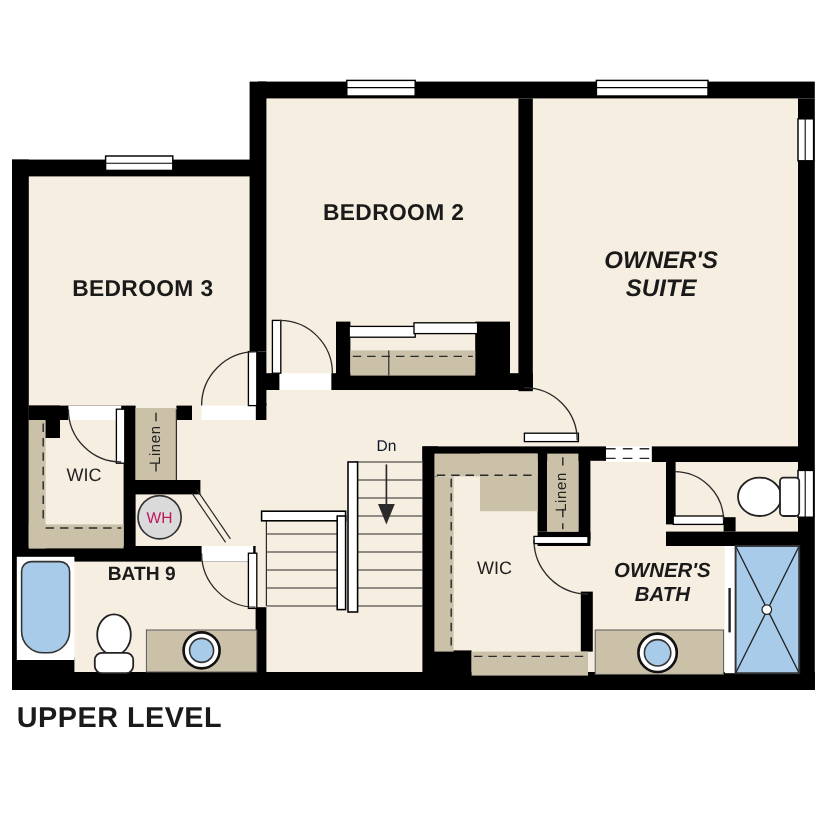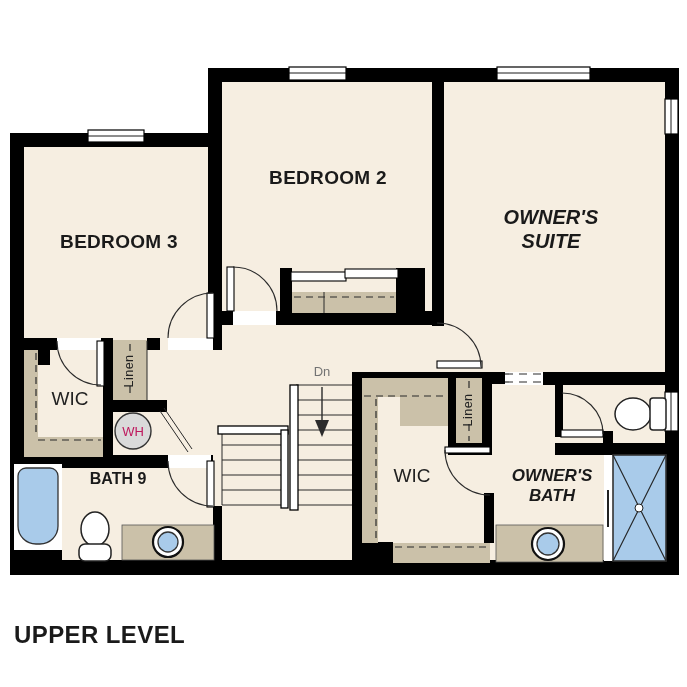--- a/index.html
+++ b/index.html
@@ -29,22 +29,22 @@
   .wh{fill:var(--appliance);stroke:#333;stroke-width:1.4;}
   .xline{stroke:#222;stroke-width:1.1;}
   .arrow{fill:var(--line);}
   .lbl{position:absolute;color:var(--text);text-align:center;line-height:1.18;
        white-space:normal;pointer-events:none;}
   .b{font-weight:bold;}
   .room-lg{font-size:19px;letter-spacing:0.3px;}
   .suite{font-size:20px;}
   .bath{font-size:16px;}
   .obath{font-size:17px;}
-  .wic{font-size:19px;color:#222;}
-  .small{font-size:13px;color:#737373;}
+  .wic{font-size:15px;color:#222;}
+  .small{font-size:13px;color:#0f172a;}
   .whlbl{font-size:13px;color:#be185d;}
   .rot{transform:rotate(-90deg);transform-origin:center center;font-size:12.5px;color:#222;
        letter-spacing:0.5px;}
   .title{font-size:24px;font-weight:bold;letter-spacing:0.4px;text-align:left;}
 </style>
 </head>
 <body>
 
 <div id="stage">
   <svg id="plan-svg" width="687" height="687" viewBox="0 0 687 687">
@@ -264,14 +264,14 @@
   <div class="lbl wic" style="left:382px;top:465px;width:60px;">WIC</div>
 
   <div class="lbl rot" style="left:90px;top:363px;width:80px;height:16px;">Linen</div>
 
   <div class="lbl rot" style="left:429px;top:402px;width:80px;height:16px;">Linen</div>
 
   <div class="lbl whlbl" style="left:113px;top:424px;width:40px;">WH</div>
 
   <div class="lbl small" style="left:302px;top:364px;width:40px;">Dn</div>
 
-  <div class="lbl title" style="left:14px;top:585px;width:300px;margin-top:36px;">UPPER LEVEL</div>
+  <div class="lbl title" style="left:14px;top:585px;width:300px;">UPPER LEVEL</div>
 </div>
 
 </body></html>

